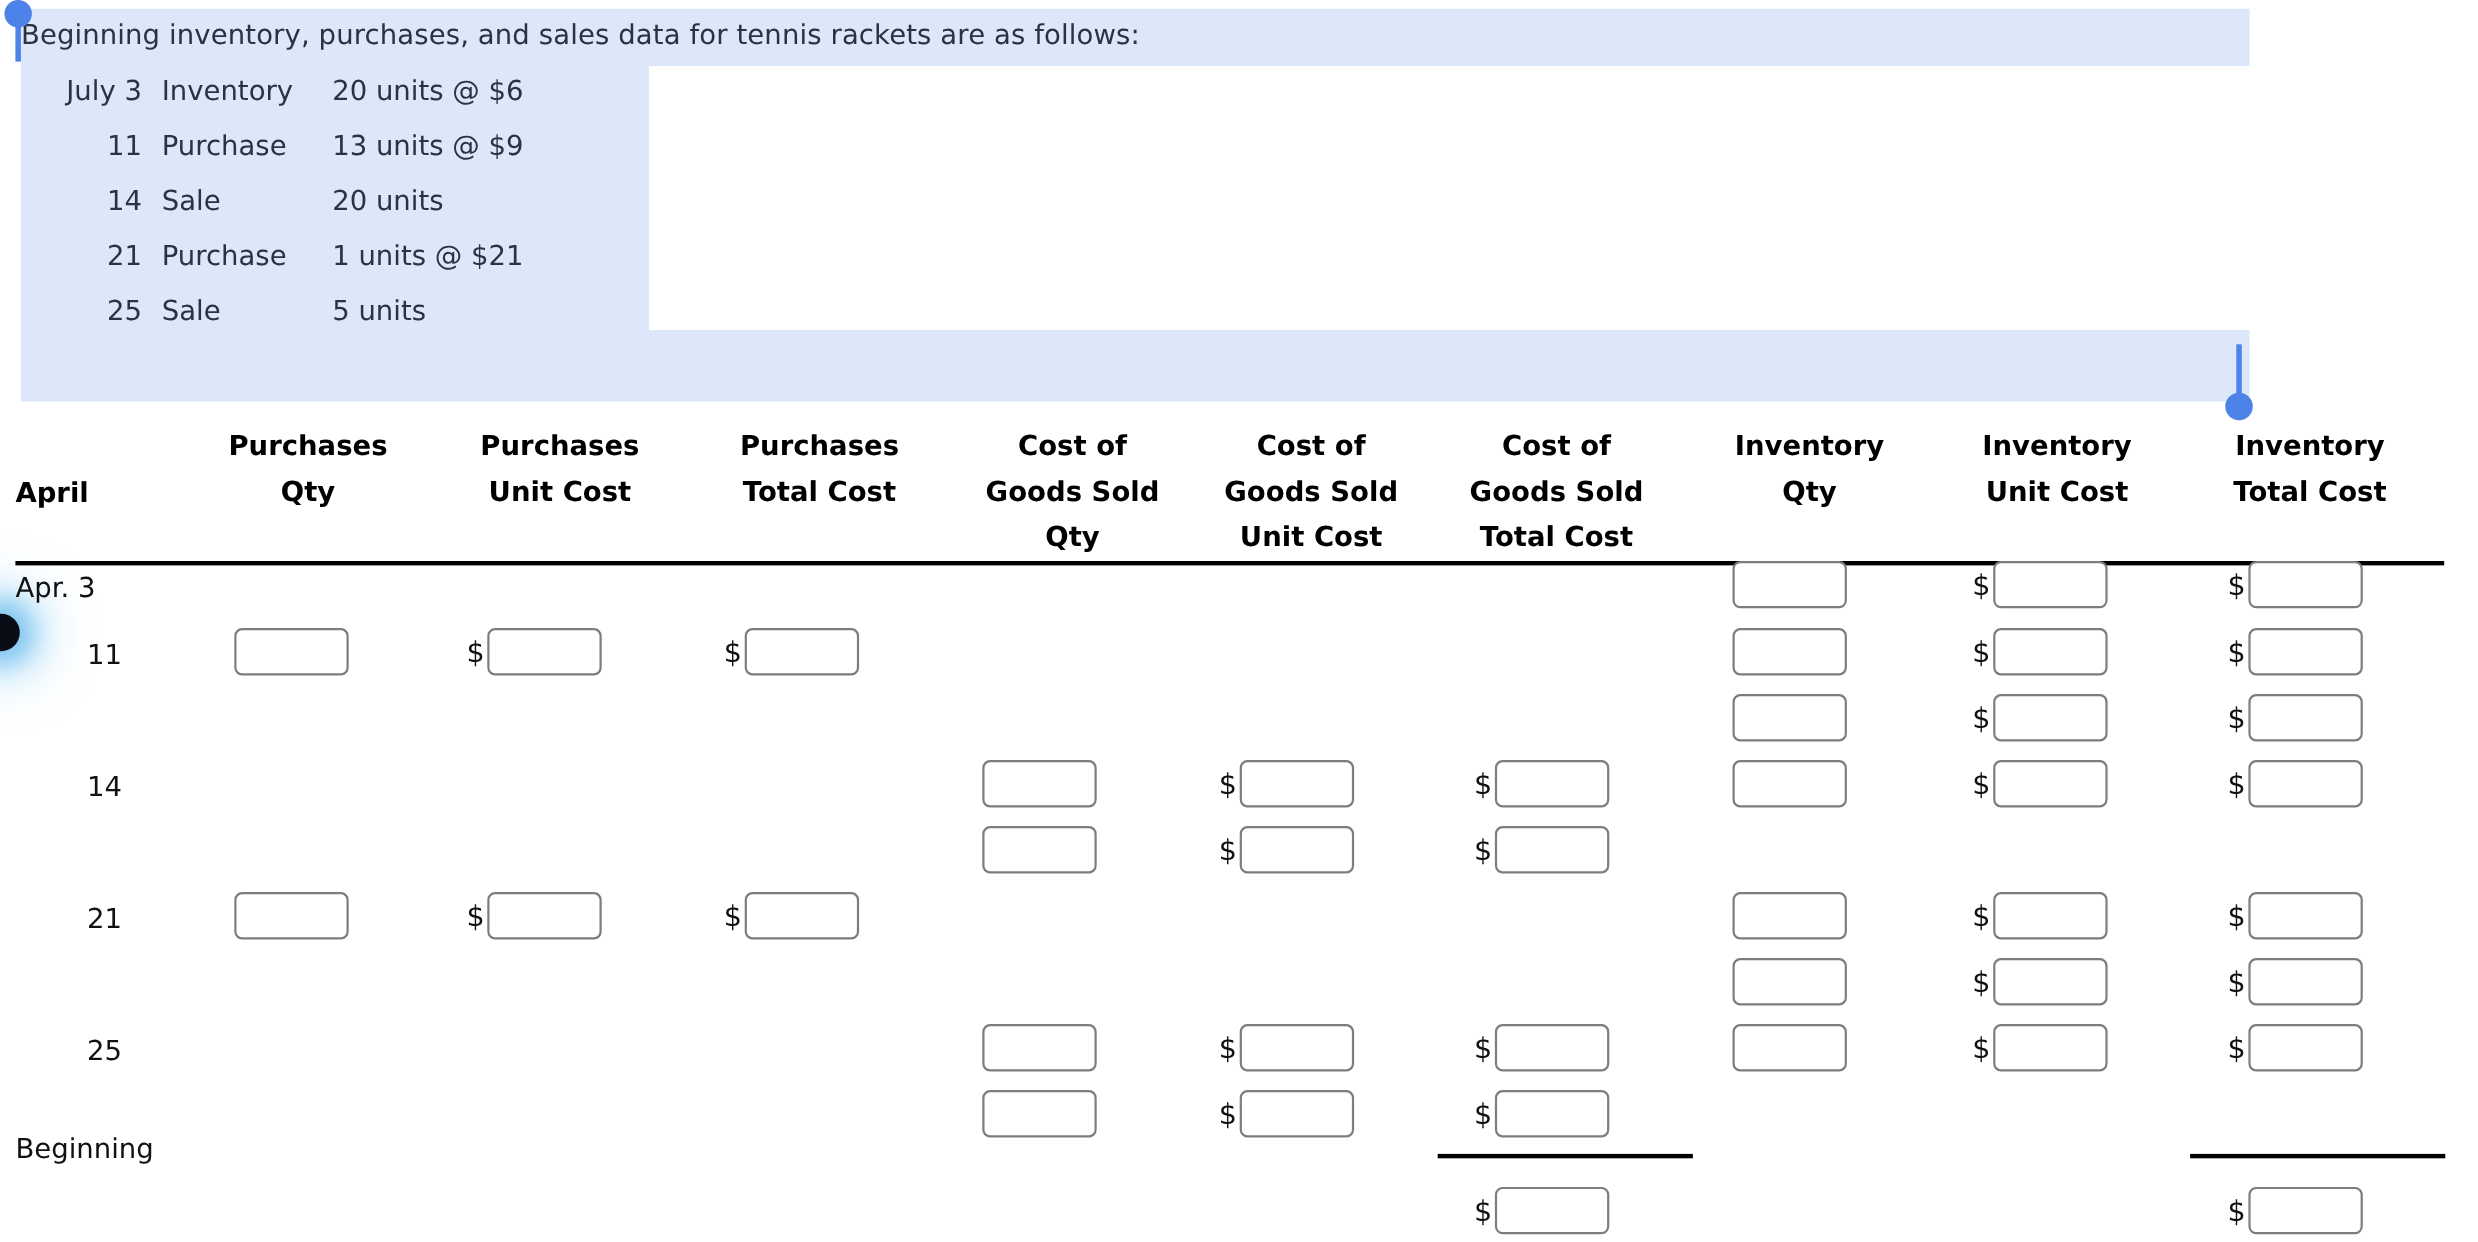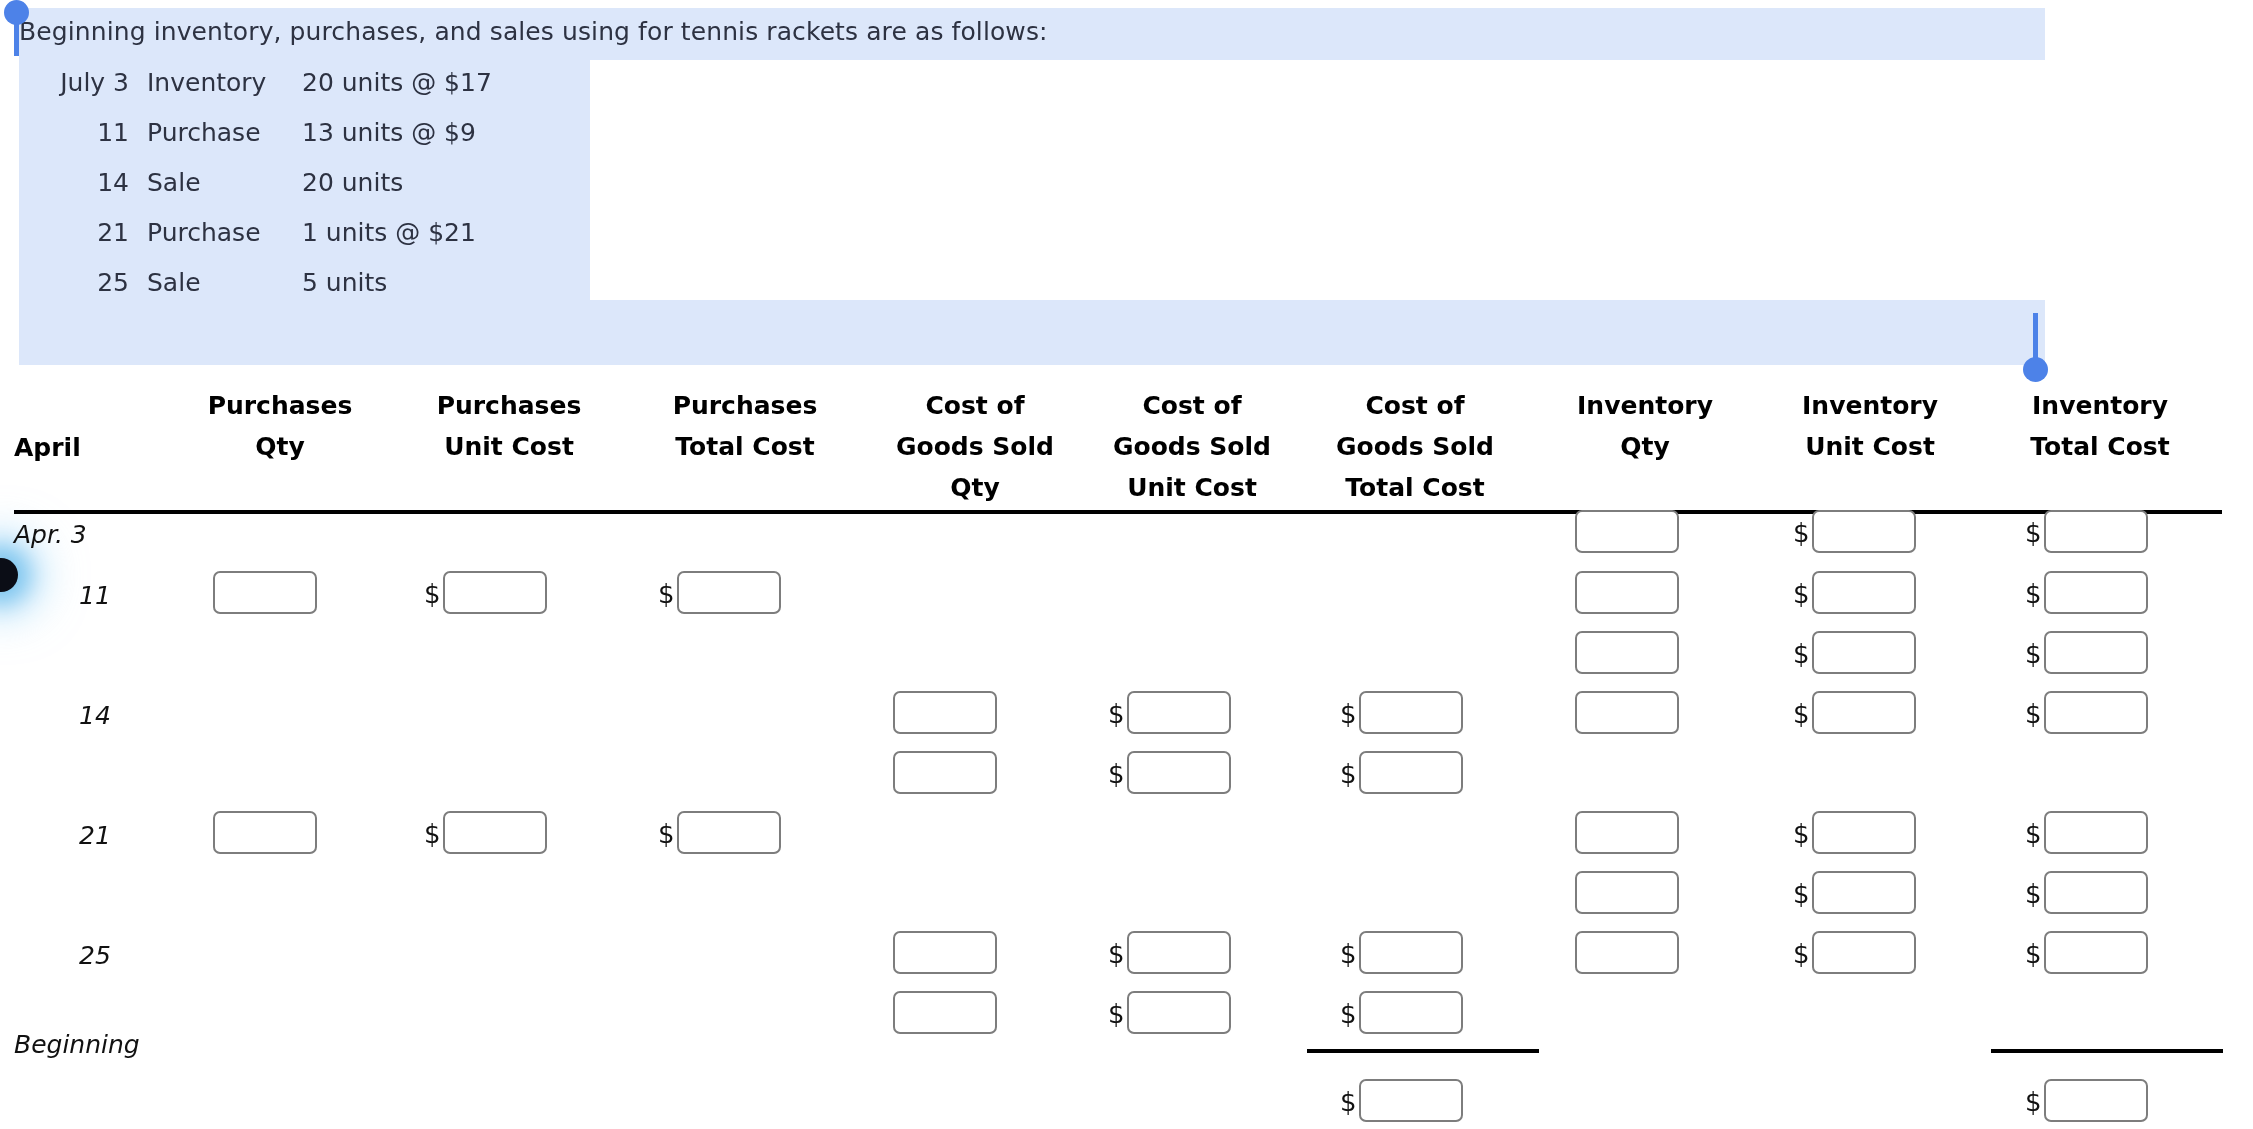--- a/index.html
+++ b/index.html
@@ -114,21 +114,20 @@
     left: 14px; top: 125px;
     width: 2208px; height: 4px;
     background: #000;
   }
   .date-cell {
     position: absolute;
     font-size: 25px;
     color: #111;
     white-space: nowrap;
     font-family: "DejaVu Sans", "Liberation Sans", sans-serif;
-    font-style: italic;
   }
 
   
   .ans {
     position: absolute;
     width: 72px; height: 43px;
     border: 2px solid #7d7d7d;
     border-radius: 7px;
     background: #fff;
     padding: 0 6px;
@@ -155,26 +154,26 @@
 </head>
 <body>
 
 <div id="problem-block">
 
   <div class="sel-band band-line1"></div>
   <div class="sel-band band-mid"></div>
   <div class="sel-band band-mid-right"></div>
   <div class="sel-band band-line3"></div>
 
-  <div class="prob-text" id="intro-line">Beginning inventory, purchases, and sales using for tennis rackets are as follows:</div>
+  <div class="prob-text" id="intro-line">Beginning inventory, purchases, and sales data for tennis rackets are as follows:</div>
 
   <div class="data-row" style="top:68px;  left:19px; width:560px;">
     <span class="dr-date">July 3</span>
     <span class="dr-type">Inventory</span>
-    <span class="dr-desc">20 units @ $17</span>
+    <span class="dr-desc">20 units @ $6</span>
   </div>
   <div class="data-row" style="top:118px; left:19px; width:560px;">
     <span class="dr-date">11</span>
     <span class="dr-type">Purchase</span>
     <span class="dr-desc">13 units @ $9</span>
   </div>
   <div class="data-row" style="top:168px; left:19px; width:560px;">
     <span class="dr-date">14</span>
     <span class="dr-type">Sale</span>
     <span class="dr-desc">20 units</span>

